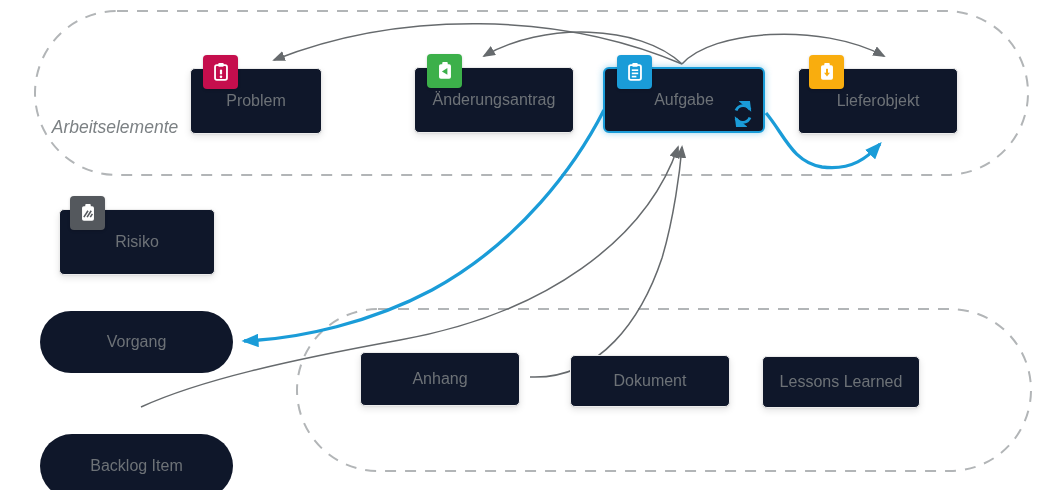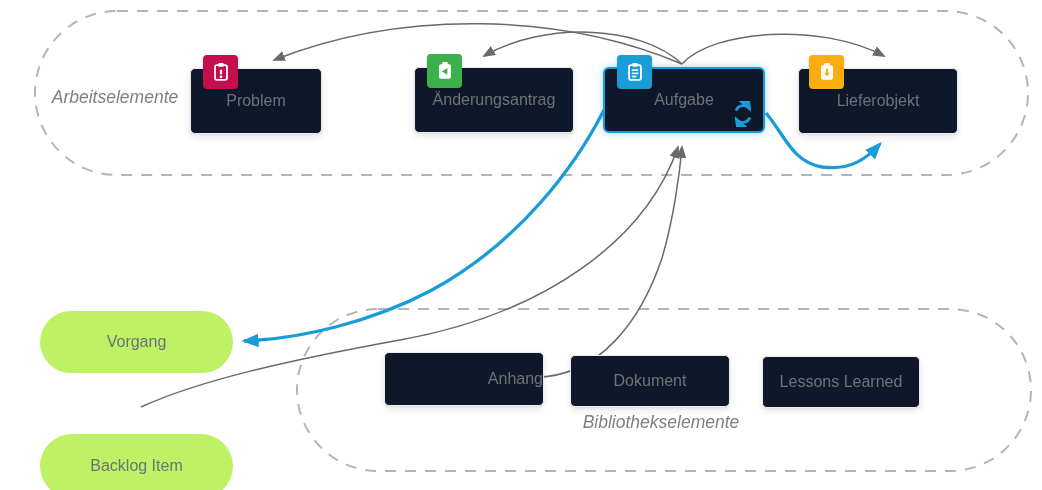--- a/index.html
+++ b/index.html
@@ -12,32 +12,33 @@
     border:1px solid #ececec;border-radius:5px;
     box-shadow:0 3px 7px rgba(0,0,0,.10),0 1px 2px rgba(0,0,0,.06);
     display:flex;align-items:center;justify-content:center;
     color:#6d7277;font-size:16px;
   }
   .card.selected{
     border-width:2px;border-radius:6px;
     box-shadow:0 0 7px rgba(26,156,216,.45);
   }
   .pill{
-    position:absolute;box-sizing:border-box;background:#bef264;border:none;
+    position:absolute;box-sizing:border-box;background:#0f172a;border:none;
     display:flex;align-items:center;justify-content:center;
     color:#6d7277;font-size:16px;
   }
   .icon-badge{
     position:absolute;left:12px;top:-14px;width:35px;height:34px;border-radius:4px;
     display:flex;align-items:center;justify-content:center;
     box-shadow:0 1px 3px rgba(0,0,0,.18);
   }
   .group-label{
     position:absolute;color:#7c8184;font-size:17.5px;font-style:italic;
     text-align:center;
+    margin-top:30px;
   }
   .sync-badge{position:absolute;right:7px;bottom:4px;width:26px;height:26px;}
 </style>
 </head>
 <body>
 
 <div class="stage">
 
   <svg class="layer" width="1042" height="490" viewBox="0 0 1042 490">
     <defs>
@@ -57,21 +58,20 @@
     <path d="M682,64 C712,30 820,22 884,56" fill="none" stroke-width="1.5" marker-end="url(#ah-gray)" style="stroke: rgb(102, 106, 109);"></path>
 
     <path d="M530,377 C600,380 642,318 662,258 C674,218 680,170 682,147" fill="none" stroke-width="1.5" marker-end="url(#ah-gray)" style="stroke: rgb(102, 106, 109);"></path>
     <path d="M141,407 C200,380 290,360 400,340 C545,314 646,240 678,147" fill="none" stroke-width="1.5" marker-end="url(#ah-gray)" style="stroke: rgb(102, 106, 109);"></path>
 
     <path d="M604,110 C576,165 520,242 432,290 C372,322 300,339 244,341" fill="none" stroke-width="3.3" marker-end="url(#ah-blue)" style="stroke: rgb(26, 156, 216);"></path>
     <path d="M766,113 C784,134 792,162 822,167 C852,171 868,157 880,144" fill="none" stroke-width="3.3" marker-end="url(#ah-blue)" style="stroke: rgb(26, 156, 216);"></path>
   </svg>
 
   <div class="group-label" style="left:40px;top:87px;width:150px;">Arbeitselemente</div>
-  <div class="group-label" style="left:561px;top:412px;width:200px;">Bibliothekselemente</div>
 
   <div class="card" style="left:190px;top:68px;width:132px;height:66px;">
     <div class="icon-badge" style="background-color: rgb(197, 14, 77);">
       <svg width="22" height="22" viewBox="0 0 24 24">
         <rect x="5.5" y="4.5" width="13" height="16" rx="2" fill="none" stroke="#fff" stroke-width="2"></rect>
         <rect x="9" y="2.2" width="6" height="4" rx="1" fill="#fff"></rect>
         <line x1="12" y1="9.5" x2="12" y2="14.5" stroke="#fff" stroke-width="2.4"></line>
         <circle cx="12" cy="17.3" r="1.4" fill="#fff"></circle>
       </svg>
     </div>
@@ -113,30 +113,42 @@
       <svg width="22" height="22" viewBox="0 0 24 24">
         <rect x="5.5" y="4.5" width="13" height="16" rx="2" fill="#fff"></rect>
         <rect x="9" y="2.2" width="6" height="4" rx="1" fill="#fff"></rect>
         <line x1="12" y1="8.5" x2="12" y2="13.5" stroke="#f9ad0e" stroke-width="2.2"></line>
         <polygon points="8.8,12.8 15.2,12.8 12,17" fill="#f9ad0e"></polygon>
       </svg>
     </div>
     <span>Lieferobjekt</span>
   </div>
 
+  <div class="card" style="left:59px;top:209px;width:156px;height:66px;">
+    <div class="icon-badge" style="left: 10px; background-color: rgb(84, 88, 93);">
+      <svg width="22" height="22" viewBox="0 0 24 24">
+        <rect x="5.5" y="4.5" width="13" height="16" rx="2" fill="#fff"></rect>
+        <rect x="9" y="2.2" width="6" height="4" rx="1" fill="#fff"></rect>
+        <line x1="7.5" y1="16.5" x2="12" y2="9.5" stroke="#54585d" stroke-width="1.7"></line>
+        <line x1="11" y1="16.5" x2="15.5" y2="9.5" stroke="#54585d" stroke-width="1.7"></line>
+        <line x1="14.5" y1="16.5" x2="16.8" y2="13" stroke="#54585d" stroke-width="1.7"></line>
+      </svg>
+    </div>
+    <span>Risiko</span>
+  </div>
 
   <div class="pill" style="left:40px;top:311px;width:193px;height:62px;border-radius:31px;">
     <span>Vorgang</span>
   </div>
 
   <div class="pill" style="left:40px;top:408px;width:193px;height:64px;border-radius:32px;margin-top:26px;">
     <span>Backlog Item</span>
   </div>
 
-  <div class="card" style="left:384px;top:352px;width:160px;height:54px;justify-content:flex-end;">
+  <div class="card" style="left:360px;top:352px;width:160px;height:54px;">
     <span>Anhang</span>
   </div>
 
   <div class="card" style="left:570px;top:355px;width:160px;height:52px;">
     <span>Dokument</span>
   </div>
 
   <div class="card" style="left:762px;top:356px;width:158px;height:52px;">
     <span>Lessons Learned</span>
   </div>

